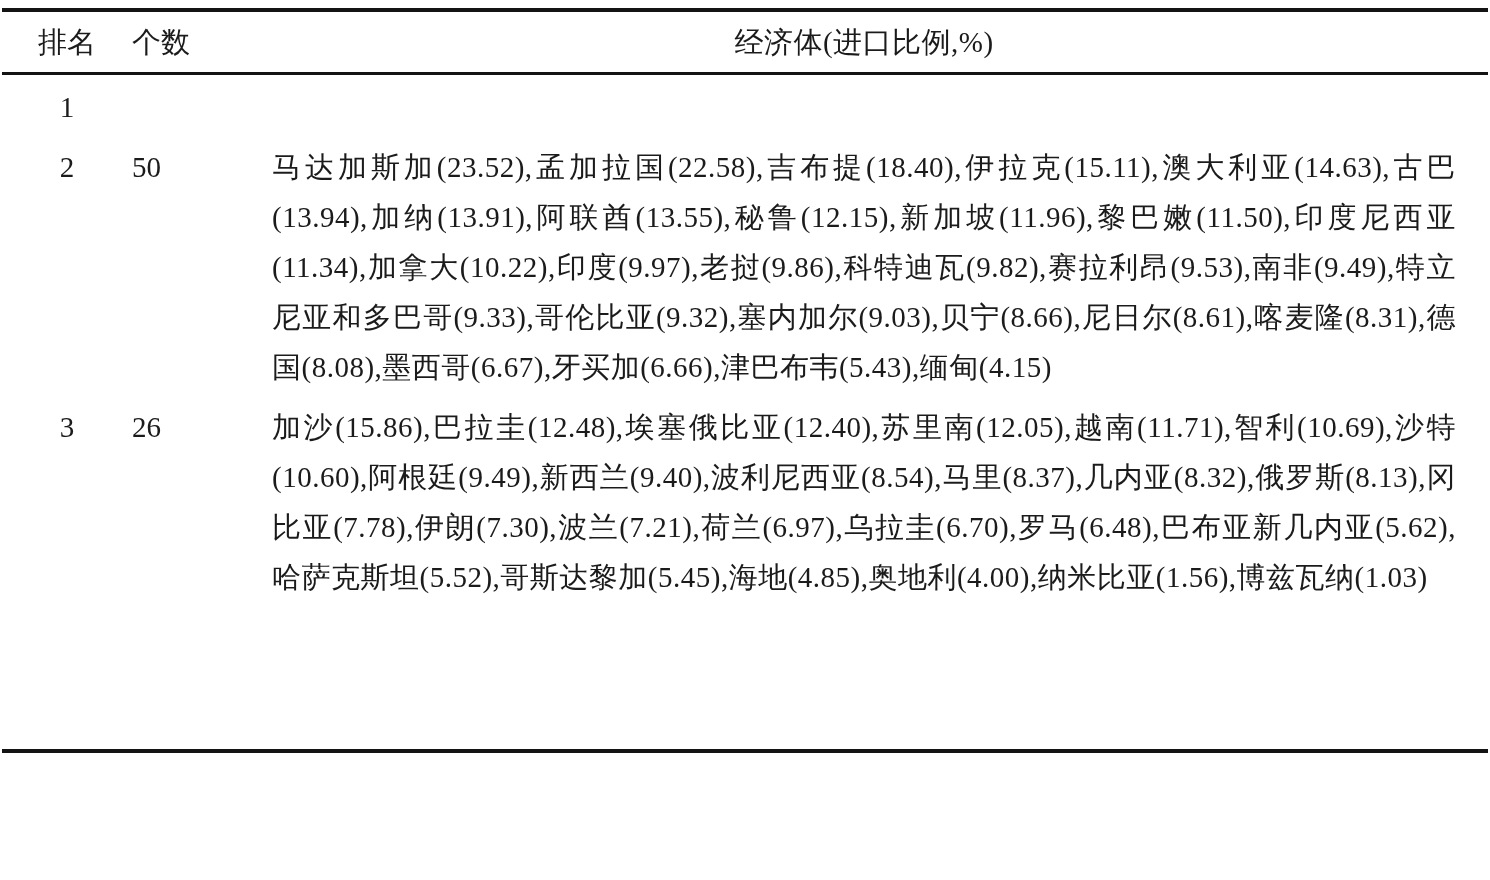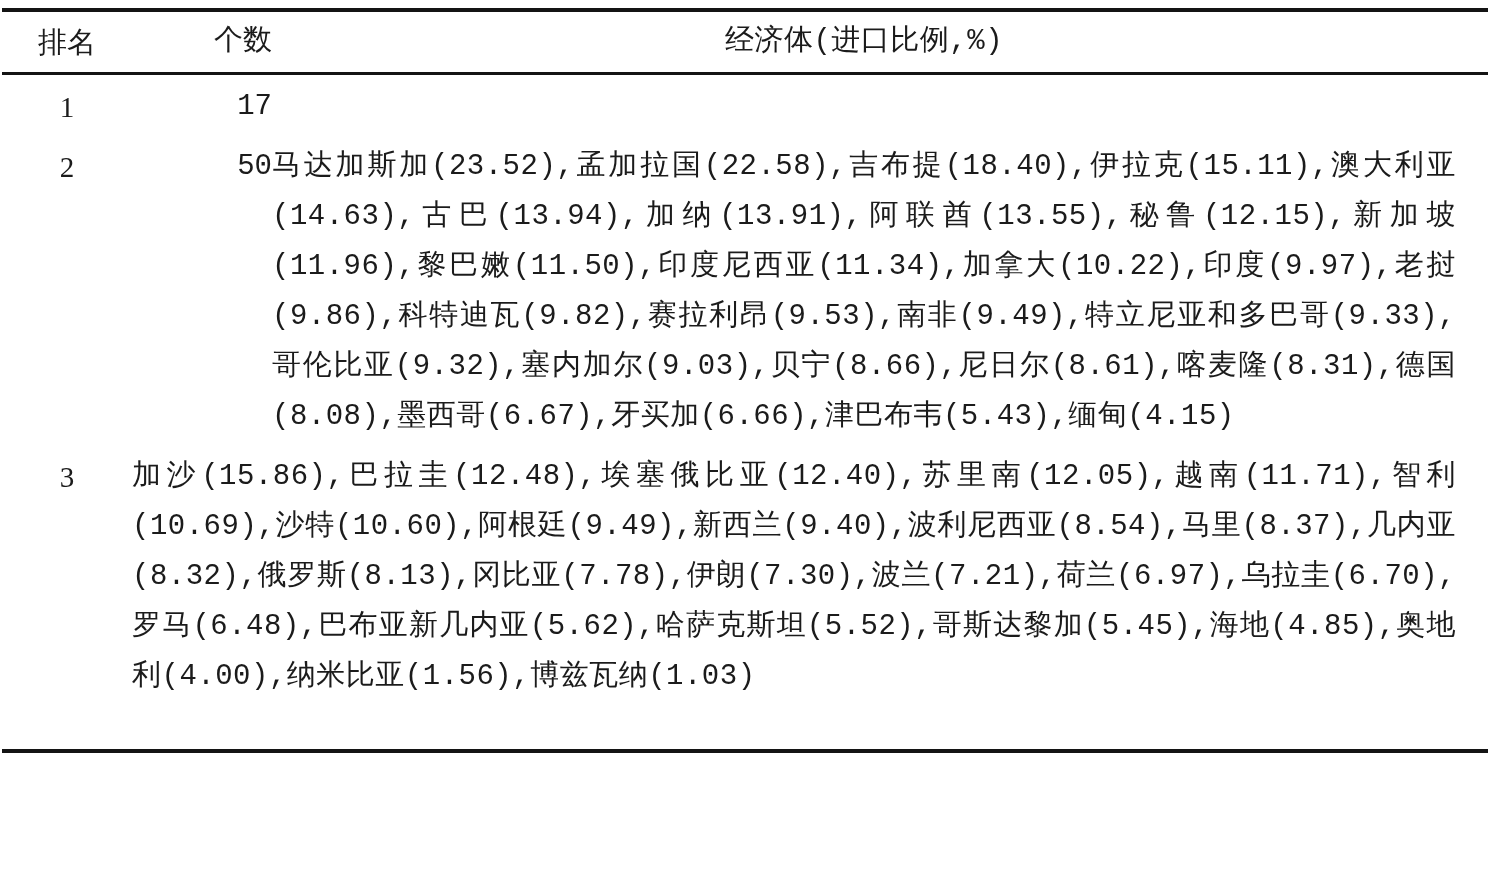--- a/index.html
+++ b/index.html
@@ -47,31 +47,29 @@
     font-size: 29px;
     line-height: 50px;
   }
   .cell.rank {
     width: 130px;
     text-align: center;
     flex: 0 0 auto;
   }
   .cell.count {
     width: 140px;
-    text-align: right;
+    text-align: left;
     flex: 0 0 auto;
-    font-family: Liberation Mono, monospace;
   }
   .cell.econ {
     flex: 1 1 auto;
     padding-right: 32px;
     text-align: justify;
     text-align-last: left;
     letter-spacing: 0.5px;
-    font-family: Liberation Mono, monospace;
   }
   .header-row .cell.econ {
     text-align: center;
     text-align-last: center;
     padding-right: 32px;
   }
 </style>
 </head>
 <body>
 
@@ -81,29 +79,29 @@
     <div class="header-row">
       <div class="cell rank">排名</div>
       <div class="cell count">个数</div>
       <div class="cell econ">经济体(进口比例,%)</div>
     </div>
 
     <div class="body">
 
       <div class="row">
         <div class="cell rank">1</div>
-        <div class="cell count">17</div>
       </div>
 
       <div class="row">
         <div class="cell rank">2</div>
         <div class="cell count">50</div>
         <div class="cell econ">马达加斯加(23.52),孟加拉国(22.58),吉布提(18.40),伊拉克(15.11),澳大利亚(14.63),古巴(13.94),加纳(13.91),阿联酋(13.55),秘鲁(12.15),新加坡(11.96),黎巴嫩(11.50),印度尼西亚(11.34),加拿大(10.22),印度(9.97),老挝(9.86),科特迪瓦(9.82),赛拉利昂(9.53),南非(9.49),特立尼亚和多巴哥(9.33),哥伦比亚(9.32),塞内加尔(9.03),贝宁(8.66),尼日尔(8.61),喀麦隆(8.31),德国(8.08),墨西哥(6.67),牙买加(6.66),津巴布韦(5.43),缅甸(4.15)</div>
       </div>
 
       <div class="row">
         <div class="cell rank">3</div>
+        <div class="cell count">26</div>
         <div class="cell econ">加沙(15.86),巴拉圭(12.48),埃塞俄比亚(12.40),苏里南(12.05),越南(11.71),智利(10.69),沙特(10.60),阿根廷(9.49),新西兰(9.40),波利尼西亚(8.54),马里(8.37),几内亚(8.32),俄罗斯(8.13),冈比亚(7.78),伊朗(7.30),波兰(7.21),荷兰(6.97),乌拉圭(6.70),罗马(6.48),巴布亚新几内亚(5.62),哈萨克斯坦(5.52),哥斯达黎加(5.45),海地(4.85),奥地利(4.00),纳米比亚(1.56),博兹瓦纳(1.03)</div>
       </div>
 
     </div>
   </div>
 </div>
 
 </body></html>

